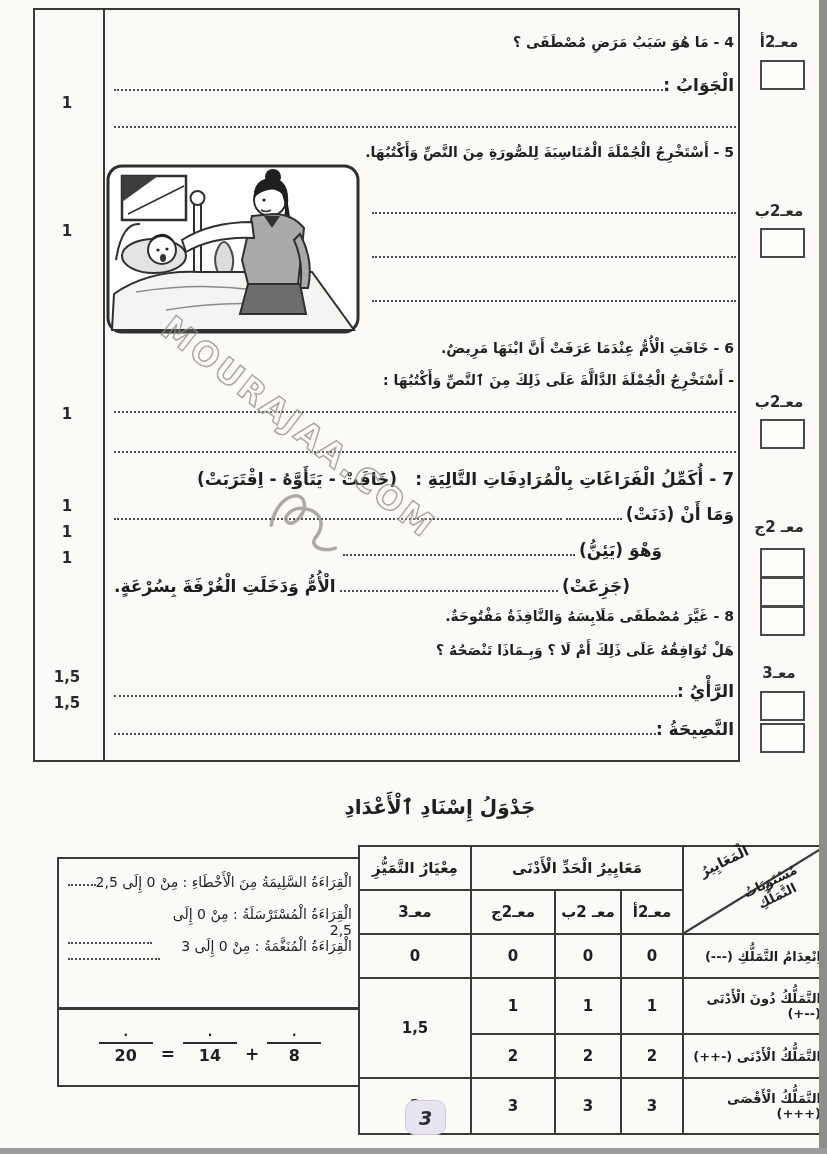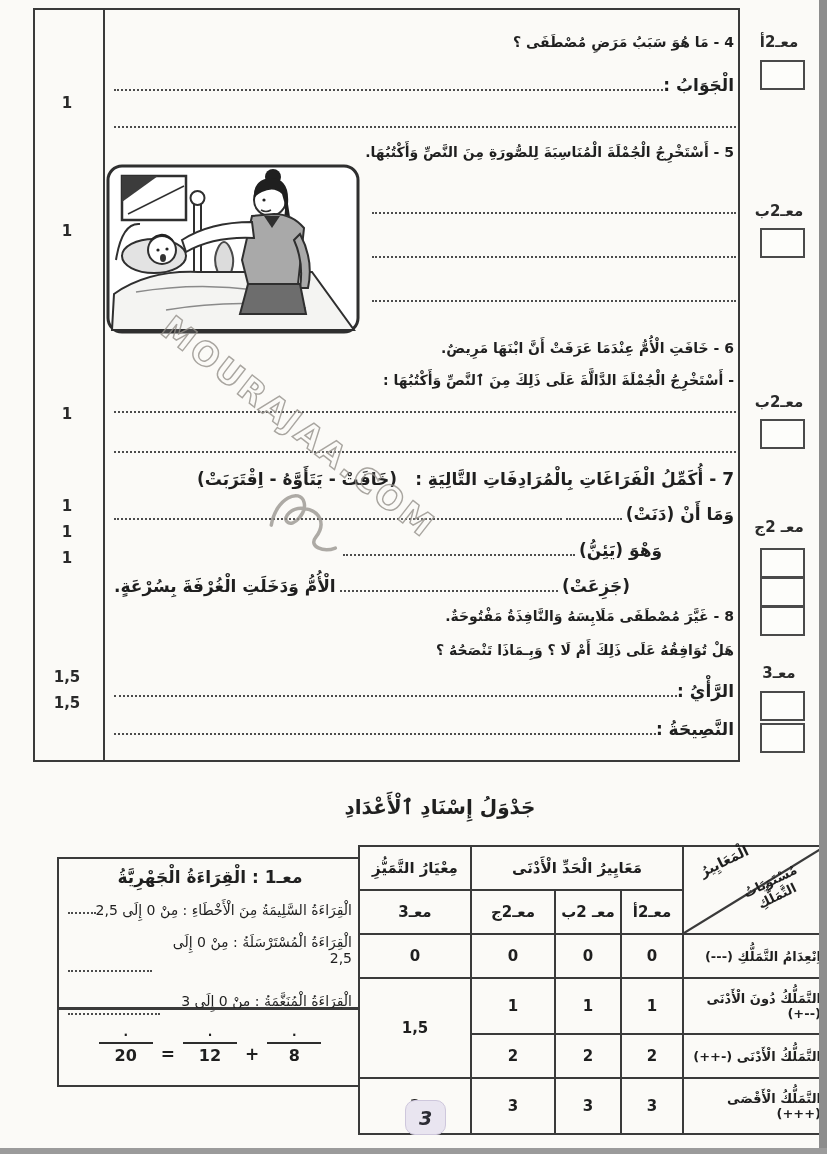--- a/index.html
+++ b/index.html
@@ -169,48 +169,47 @@
   <div class="wm-text">MOURAJAA.COM</div>
   <div class="wm-swirl">
     <svg width="78" height="64" viewBox="0 0 78 64">
       <path d="M6,48 C2,20 22,4 30,16 C36,25 28,44 20,40 C14,37 20,24 32,22 C48,19 58,30 52,46 C48,57 64,58 74,50" fill="none" stroke="#94908a" stroke-width="3.5" stroke-linecap="round"></path>
     </svg>
   </div>
 
   <div class="section-title">جَدْوَلُ إِسْنَادِ ٱلْأَعْدَادِ</div>
 
   <div class="b frame" style="left:57px;top:857px;width:306px;height:152px;">
-    <div class="rbox-title">معـ1 : الْقِرَاءَةُ الْجَهْرِيَّةُ</div>
     <div class="rrow" style="margin-top:10px;">
       <span style="font-size:14px;">الْقِرَاءَةُ السَّلِيمَةُ مِنَ الْأَخْطَاءِ : مِنْ 0 إِلَى 2,5</span>
       <div class="dots fill" style="margin-bottom:4px;"></div>
     </div>
     <div class="rrow" style="margin-top:16px;">
       <span style="font-size:14px;">الْقِرَاءَةُ الْمُسْتَرْسَلَةُ : مِنْ 0 إِلَى 2,5</span>
       <div class="fill"></div>
       <div class="dots" style="width:86px;margin-bottom:-6px;"></div>
     </div>
-    <div class="rrow" style="margin-top:27px;">
+    <div class="rrow" style="margin-top:0;">
       <span style="font-size:14px;">الْقِرَاءَةُ الْمُنَغَّمَةُ : مِنْ 0 إِلَى 3</span>
       <div class="fill"></div>
       <div class="dots" style="width:92px;margin-bottom:-6px;"></div>
     </div>
   </div>
 
   <div class="b frame" style="left:57px;top:1008px;width:306px;height:79px;display:flex;align-items:center;justify-content:center;">
     <div class="frac">
       <span class="n">·</span>
       <span class="bar"></span>
       <span class="d">20</span>
     </div>
     <span class="sign">=</span>
     <div class="frac">
       <span class="n">·</span>
       <span class="bar"></span>
-      <span class="d">12</span>
+      <span class="d">14</span>
     </div>
     <span class="sign">+</span>
     <div class="frac">
       <span class="n">·</span>
       <span class="bar"></span>
       <span class="d">8</span>
     </div>
   </div>
 
   <table class="gtable">

